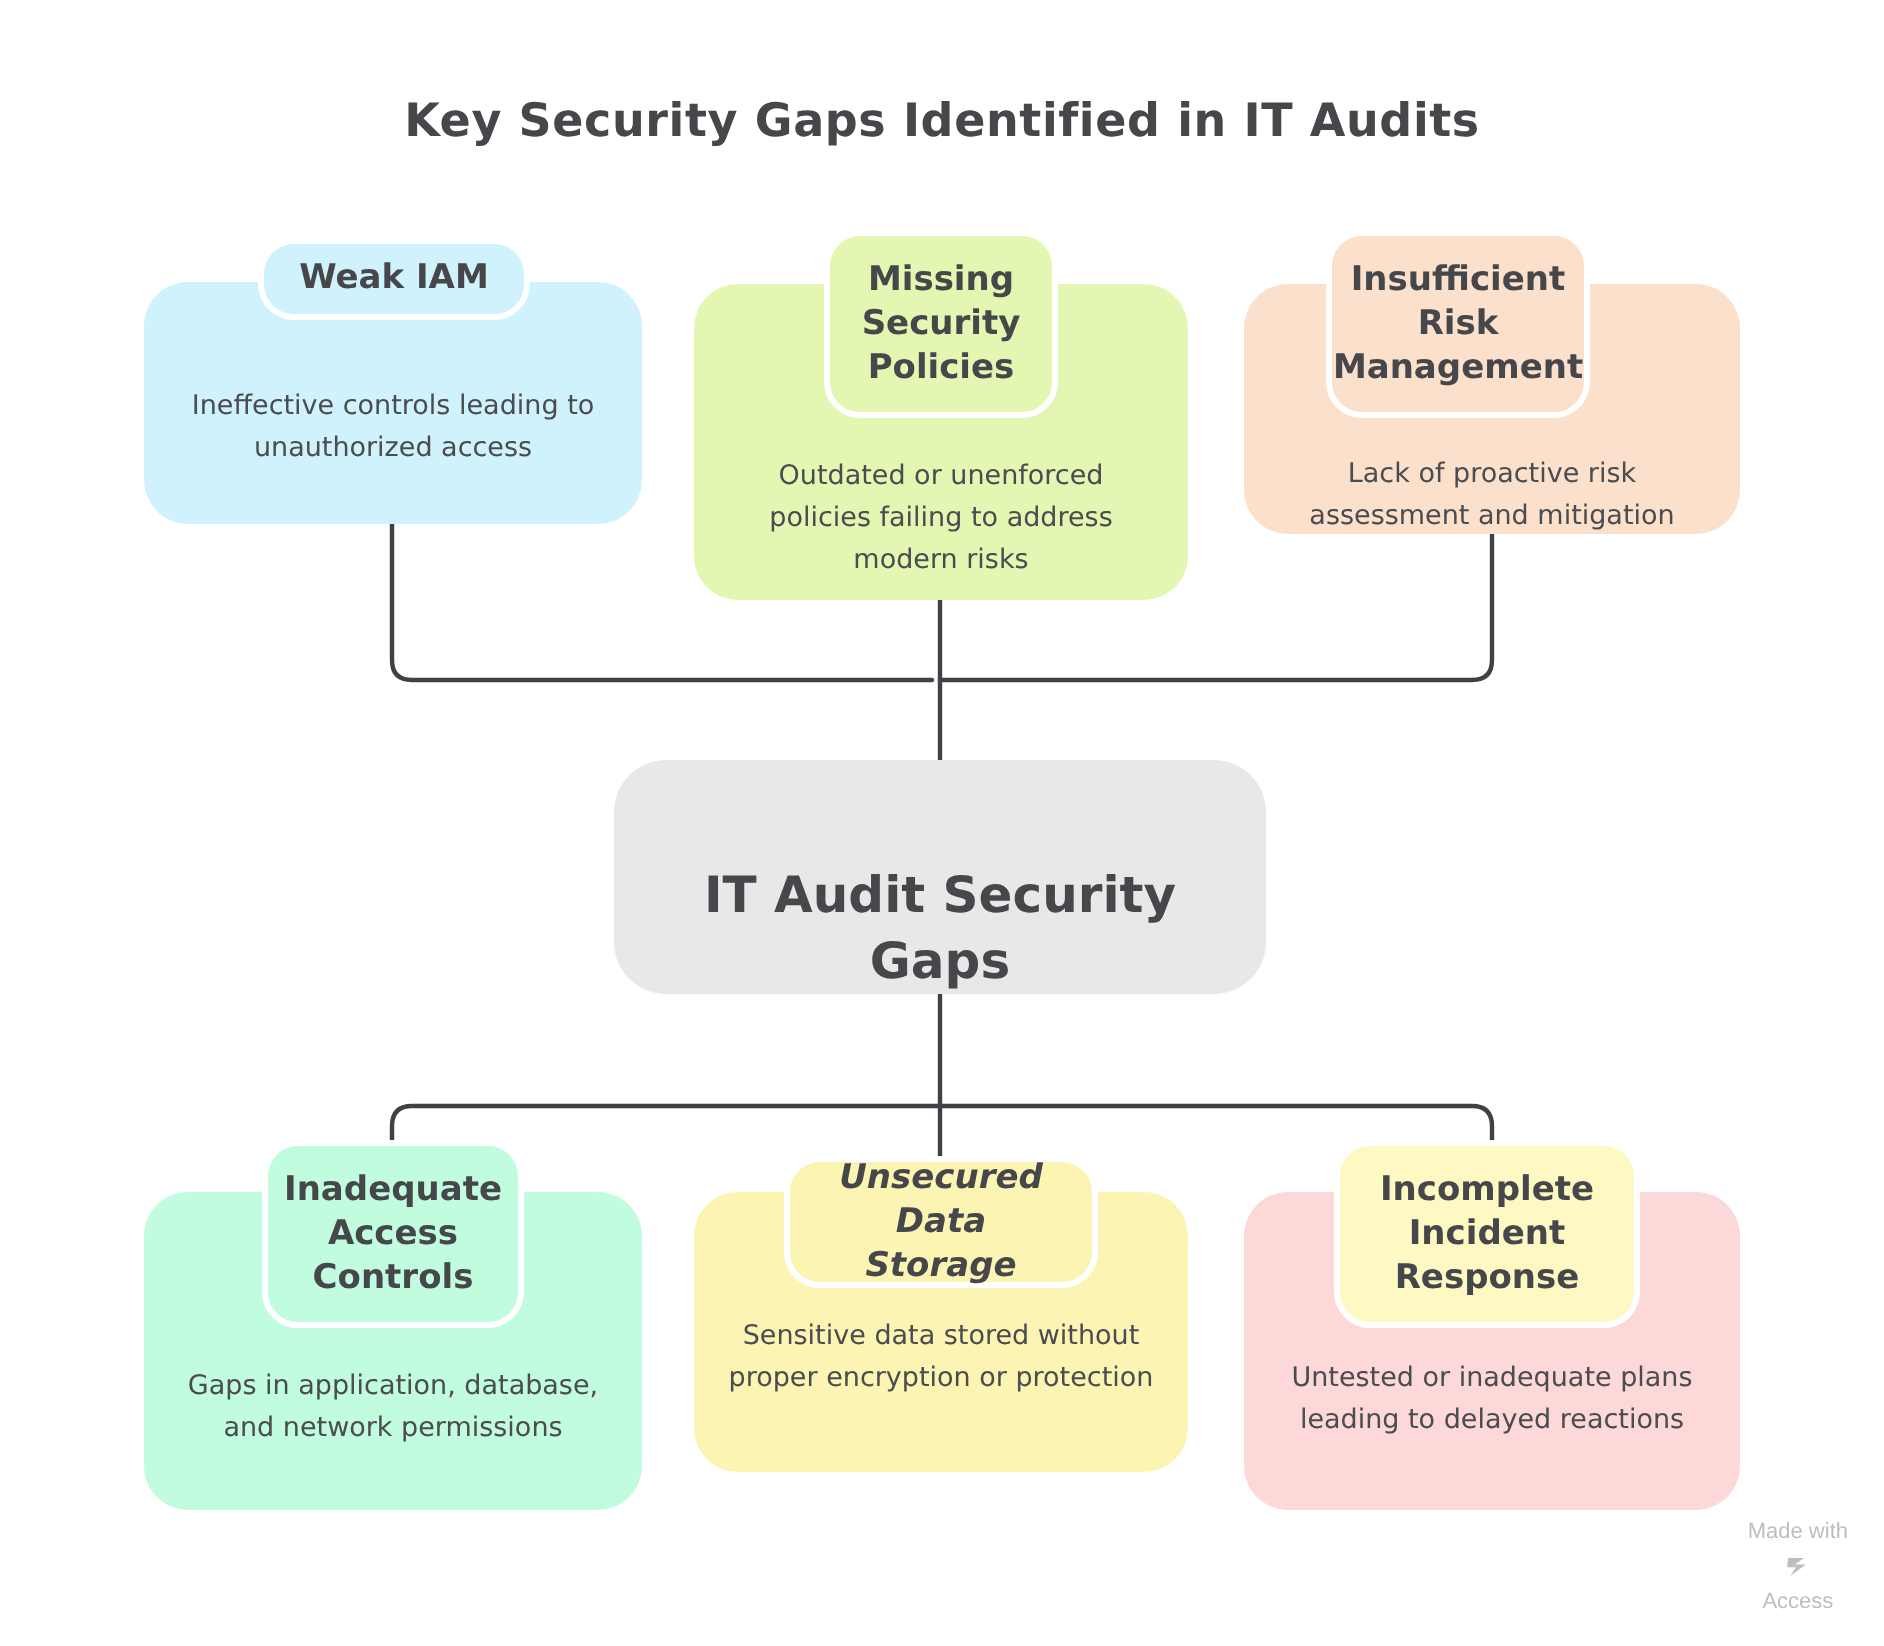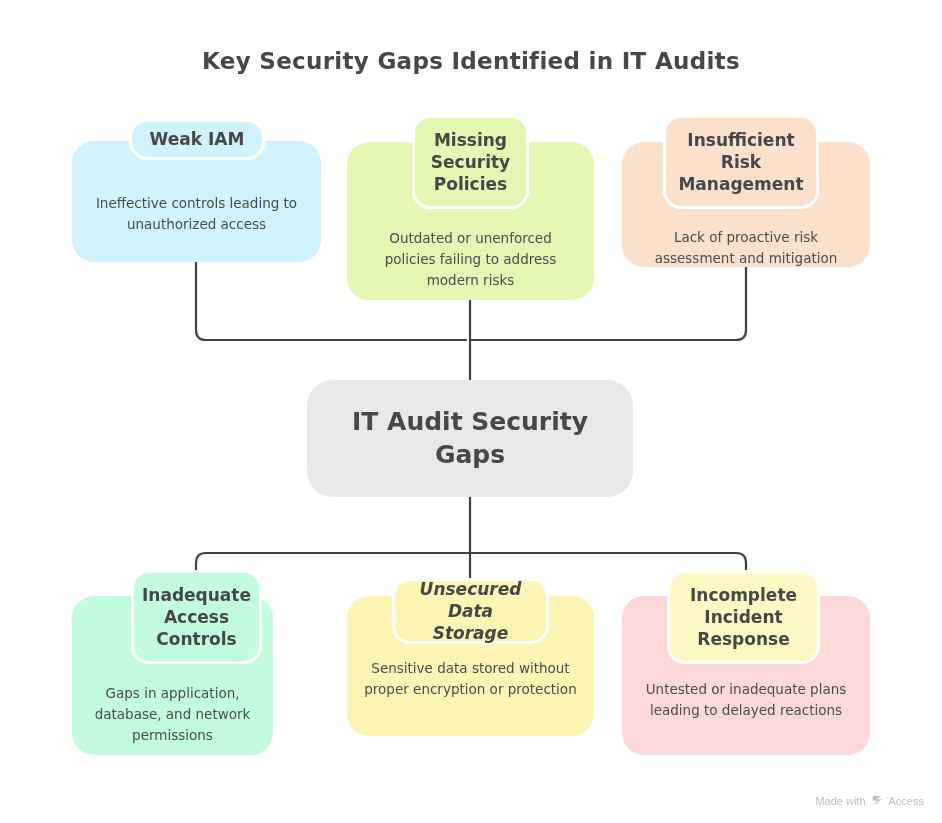--- a/index.html
+++ b/index.html
@@ -96,20 +96,21 @@
   .watermark {
     position: absolute;
     right: 18px;
     bottom: 16px;
     display: flex;
     align-items: center;
     gap: 5px;
     font-size: 11px;
     color: #BEBEBE;
     font-family: "Liberation Sans", sans-serif;
+    flex-direction: column;
   }
   .watermark svg { display: block; }
 </style>
 </head>
 <body>
 
 <div id="canvas">
 
   <div class="diagram-title">Key Security Gaps Identified in IT Audits</div>
 
@@ -144,29 +145,29 @@
   <div class="node-card" style="left:347px; top:142px; width:247px; height:158px; background:#E4F7B2;">
     <div class="node-body" style="top:86px;">Outdated or unenforced policies failing to address modern risks</div>
   </div>
   <div class="node-pill" style="left:412px; top:115px; width:117px; height:94px; background:#E4F7B2;">
     <span>Missing Security Policies</span>
   </div>
 
   <div class="node-card" style="left:622px; top:142px; width:248px; height:125px; background:#FBE0CB;">
     <div class="node-body" style="top:85px;">Lack of proactive risk assessment and mitigation</div>
   </div>
-  <div class="node-pill" style="left:663px; top:115px; width:156px; height:94px; background:#FBE0CB;">
+  <div class="node-pill" style="left:663px; top:115px; width:132px; height:94px; background:#FBE0CB;">
     <span>Insufficient Risk Management</span>
   </div>
 
-  <div class="center-node" style="left:307px; top:380px; width:326px; height:117px; background:#E8E8E8;">
+  <div class="center-node" style="left:307px; top:380px; width:326px; height:117px; background:#E8E8E8;align-items:flex-end;">
     <span>IT Audit Security Gaps</span>
   </div>
 
-  <div class="node-card" style="left:72px; top:596px; width:201px; height:159px; background:#C2FCDF;">
+  <div class="node-card" style="left:72px; top:596px; width:249px; height:159px; background:#C2FCDF;">
     <div class="node-body" style="top:87px;">Gaps in application, database, and network permissions</div>
   </div>
   <div class="node-pill" style="left:131px; top:570px; width:131px; height:94px; background:#C2FCDF;">
     <span>Inadequate Access Controls</span>
   </div>
 
   <div class="node-card" style="left:347px; top:596px; width:247px; height:140px; background:#FCF4B3;">
     <div class="node-body" style="top:62px;">Sensitive data stored without proper encryption or protection</div>
   </div>
   <div class="node-pill" style="left:392px; top:578px; width:157px; height:66px; background:#FCF4B3;font-style:italic;">

